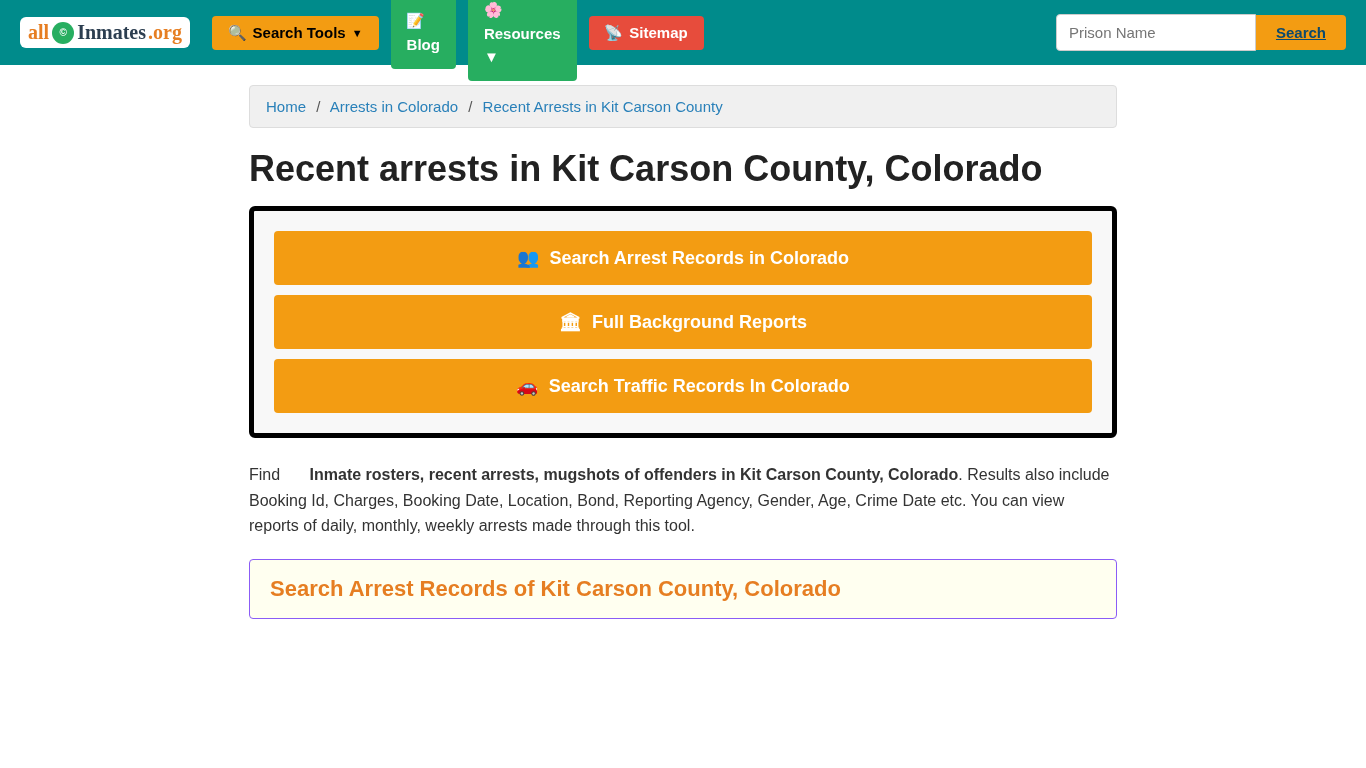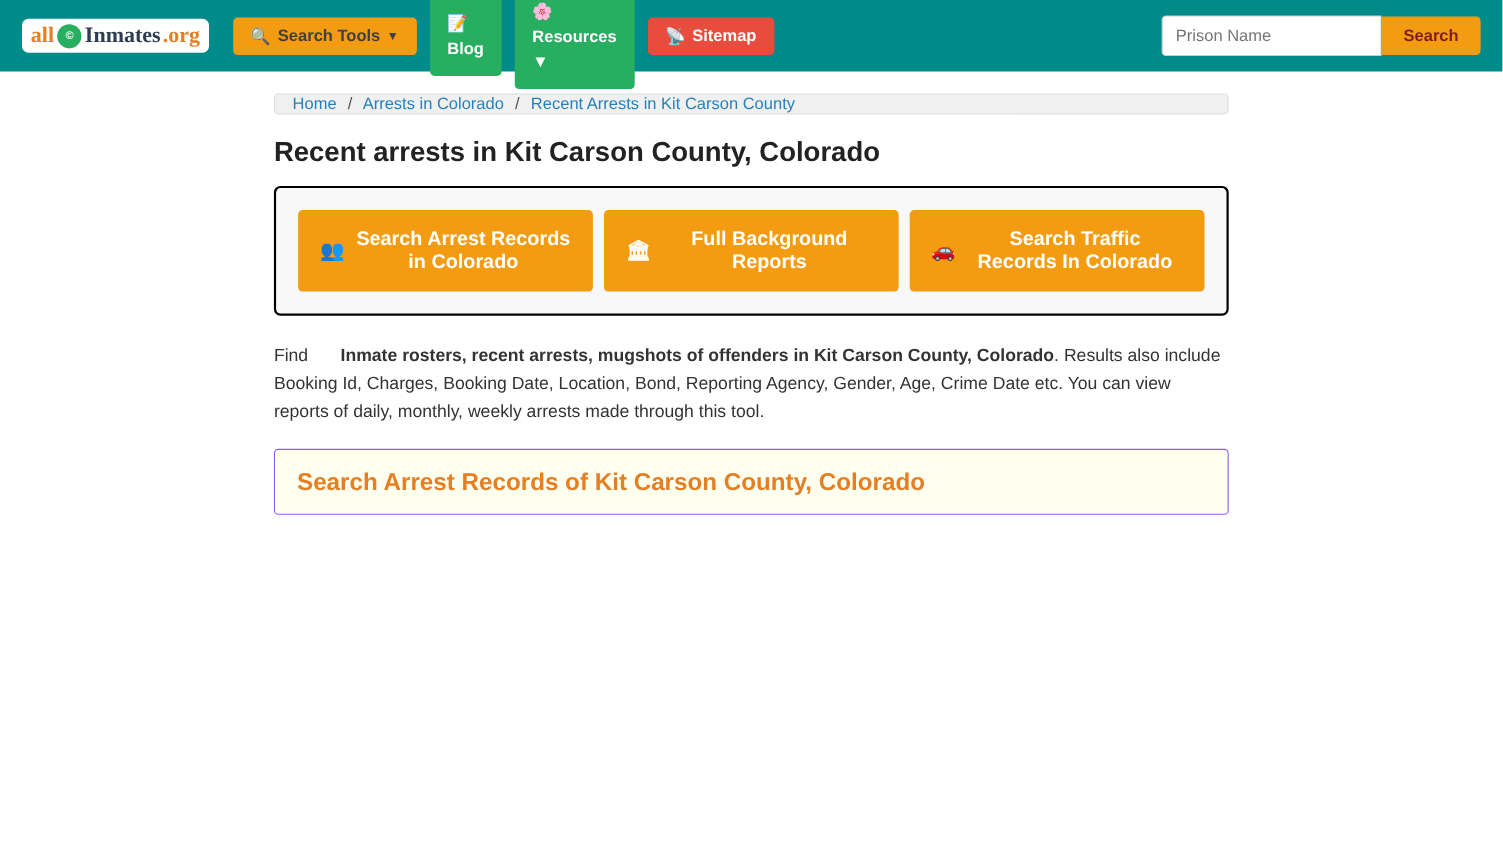--- a/index.html
+++ b/index.html
@@ -53,21 +53,21 @@
       display: inline-flex;
       align-items: center;
       justify-content: center;
       color: #fff;
       font-size: 10px;
       font-weight: bold;
       margin: 0 1px;
     }
     .nav-btn {
       background: #f39c12;
-      color: #404040;
+      color: #000000;
       border: none;
       border-radius: 4px;
       padding: 8px 16px;
       font-size: 15px;
       font-weight: bold;
       cursor: pointer;
       display: flex;
       align-items: center;
       gap: 6px;
     }
@@ -109,68 +109,70 @@
       width: 200px;
       padding: 9px 12px;
       font-size: 15px;
       border: 1px solid #ccc;
       border-radius: 4px 0 0 4px;
       outline: none;
       color: #999;
     }
     .header-search-btn {
       background: #f39c12;
-      color: #7f1d1d;
+      color: #0c4a6e;
       border: none;
       padding: 9px 20px;
       font-size: 15px;
       font-weight: bold;
       cursor: pointer;
       border-radius: 0 4px 4px 0;
+      text-decoration: underline;
     }
 
     
     .main-content {
       max-width: 900px;
       margin: 0 auto;
       padding: 20px 16px;
     }
 
     
     .breadcrumb-bar {
       background: #f0f0f0;
       border: 1px solid #ddd;
       border-radius: 4px;
-      padding: 0 16px;
+      padding: 12px 16px;
       margin-bottom: 20px;
       font-size: 15px;
     }
     .breadcrumb-bar a {
       color: #2980b9;
       text-decoration: none;
     }
     .breadcrumb-sep { color: #555; margin: 0 6px; }
     .breadcrumb-current { color: #2980b9; }
 
     
     .page-title {
-      font-size: 25px;
+      font-size: 36px;
       font-weight: bold;
       color: #222;
       margin-bottom: 16px;
     }
 
     
     .button-box {
       background: #f8f8f8;
-      border: 2px solid #000000;
+      border: 5px solid #000000;
       border-radius: 6px;
       padding: 20px 20px;
       margin-bottom: 24px;
       display: flex;
+      flex-direction: column;
       gap: 10px;
     }
     .action-btn {
       background: #f39c12;
       color: #fff;
       border: none;
       border-radius: 4px;
       padding: 16px 20px;
       font-size: 18px;
       font-weight: bold;

